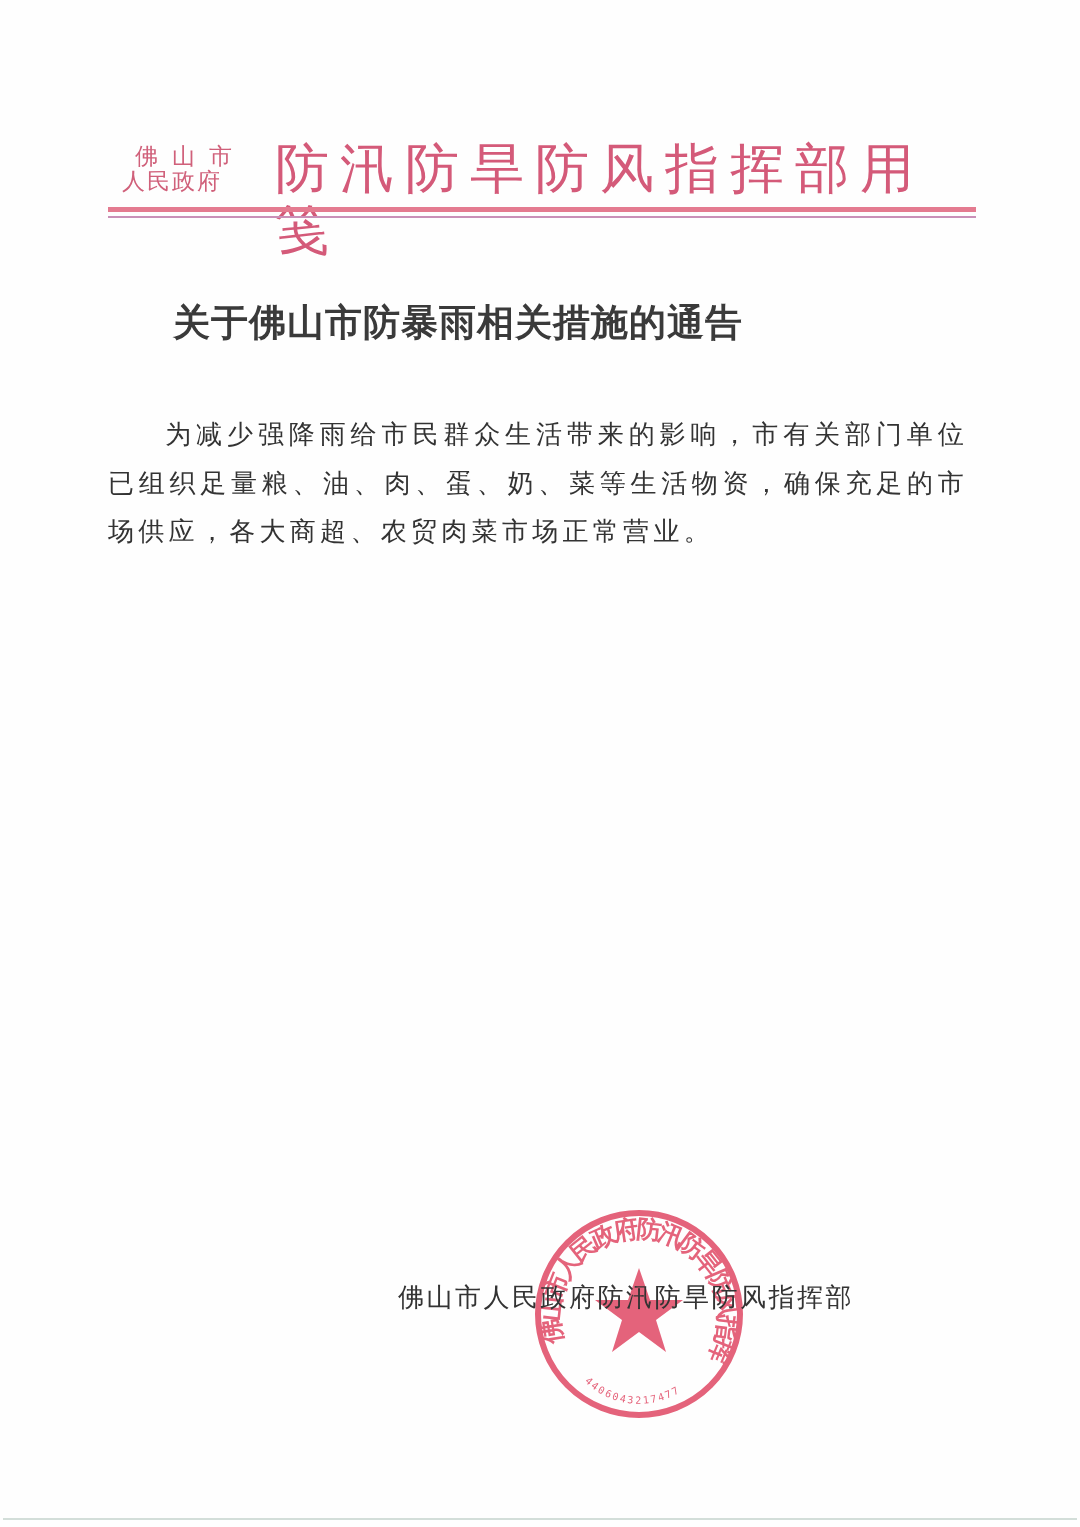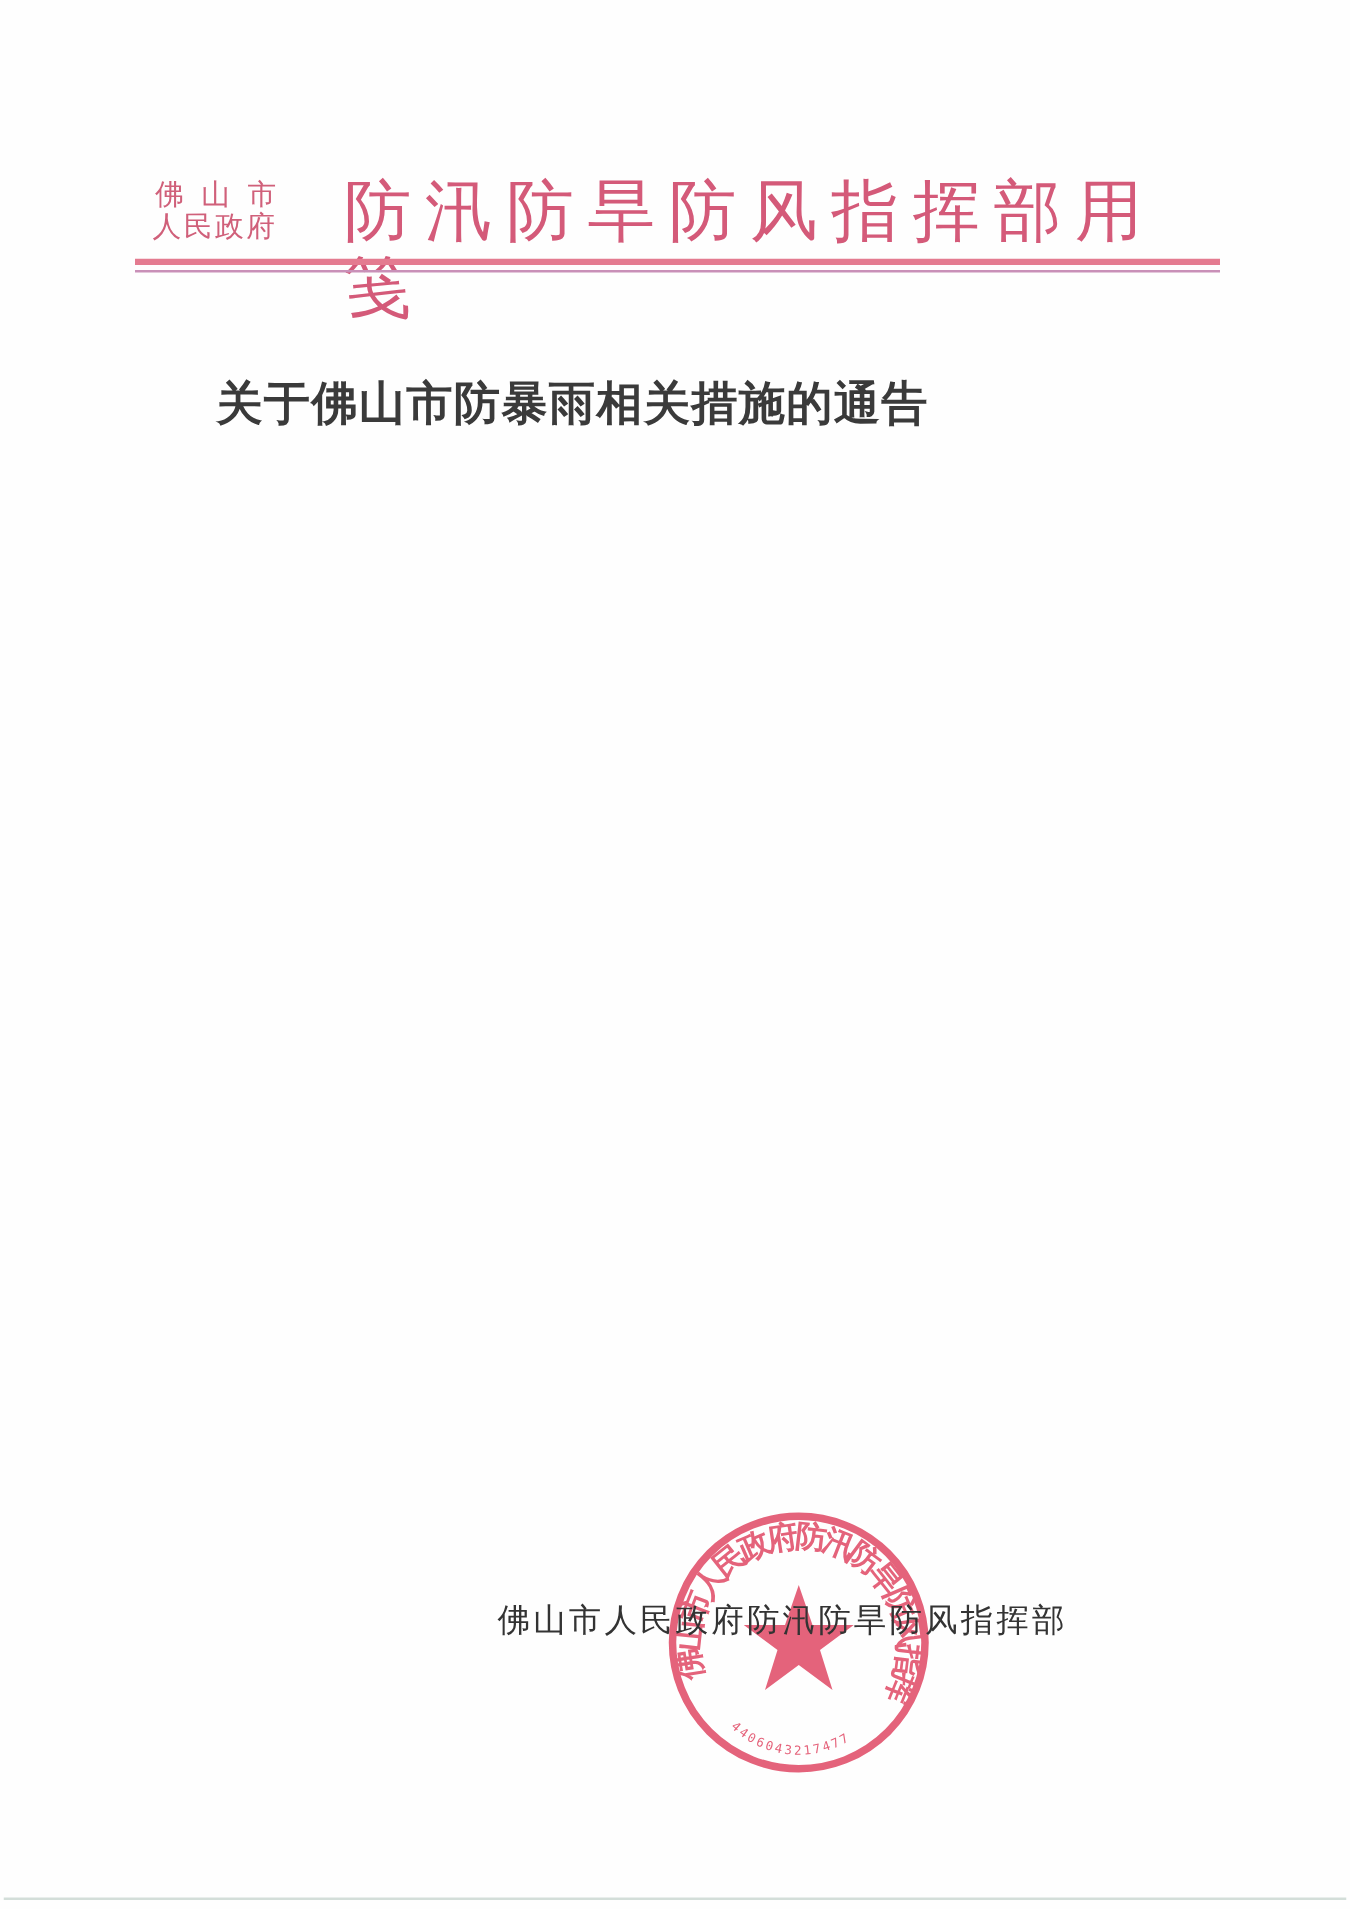--- a/index.html
+++ b/index.html
@@ -11,22 +11,22 @@
       color: #2a2a2a;
     }
     .letterhead {
       position: absolute; left: 110px; top: 138px; width: 866px; height: 70px;
     }
     .issuer {
       position: absolute; left: 12px; top: 6px;
       color: #d0607a; font-size: 23px; line-height: 25px;
       font-family: "DejaVu Sans", sans-serif; font-weight: normal;
     }
-    .issuer .line1 { letter-spacing: 14px; padding-left: 2px; }
-    .issuer .line2 { letter-spacing: 2px; font-family: Liberation Serif, serif; }
+    .issuer .line1 { letter-spacing: 14px; padding-left: 2px; margin-left: 11px; }
+    .issuer .line2 { letter-spacing: 2px; }
     .lh-title {
       position: absolute; left: 165px; top: 0px;
       color: #d45a79; font-size: 54px; line-height: 62px;
       letter-spacing: 11px;
       font-family: Liberation Serif, serif;
     }
     .rule-thick {
       position: absolute; left: 108px; top: 207px; width: 868px; height: 5px;
       background: #e47b90;
     }
@@ -70,20 +70,21 @@
     <div class="line2">人民政府</div>
   </div>
   <div class="lh-title">防汛防旱防风指挥部用笺</div>
 </div>
 <div class="rule-thick"></div>
 <div class="rule-thin"></div>
 
 <div class="doc-title">关于佛山市防暴雨相关措施的通告</div>
 
 <div class="body-text">
+  <p>为减少强降雨给市民群众生活带来的影响，市有关部门单位已组织足量粮、油、肉、蛋、奶、菜等生活物资，确保充足的市场供应，各大商超、农贸肉菜市场正常营业。</p>
 </div>
 
 <svg class="seal" viewBox="0 0 212 212" xmlns="http://www.w3.org/2000/svg">
   <defs>
     <path id="sealArc" d="M 32 140 A 80 80 0 1 1 180 140"></path>
     <path id="codeArc" d="M 48 170 A 78 78 0 0 0 164 170"></path>
   </defs>
   <circle cx="106" cy="106" r="101" fill="none" stroke="#e0405e" stroke-width="6"></circle>
   <text font-size="25" fill="#e0405e" font-family="DejaVu Sans, sans-serif" font-weight="bold">
     <textPath href="#sealArc" startOffset="2%" textLength="340">佛山市人民政府防汛防旱防风指挥部</textPath>

